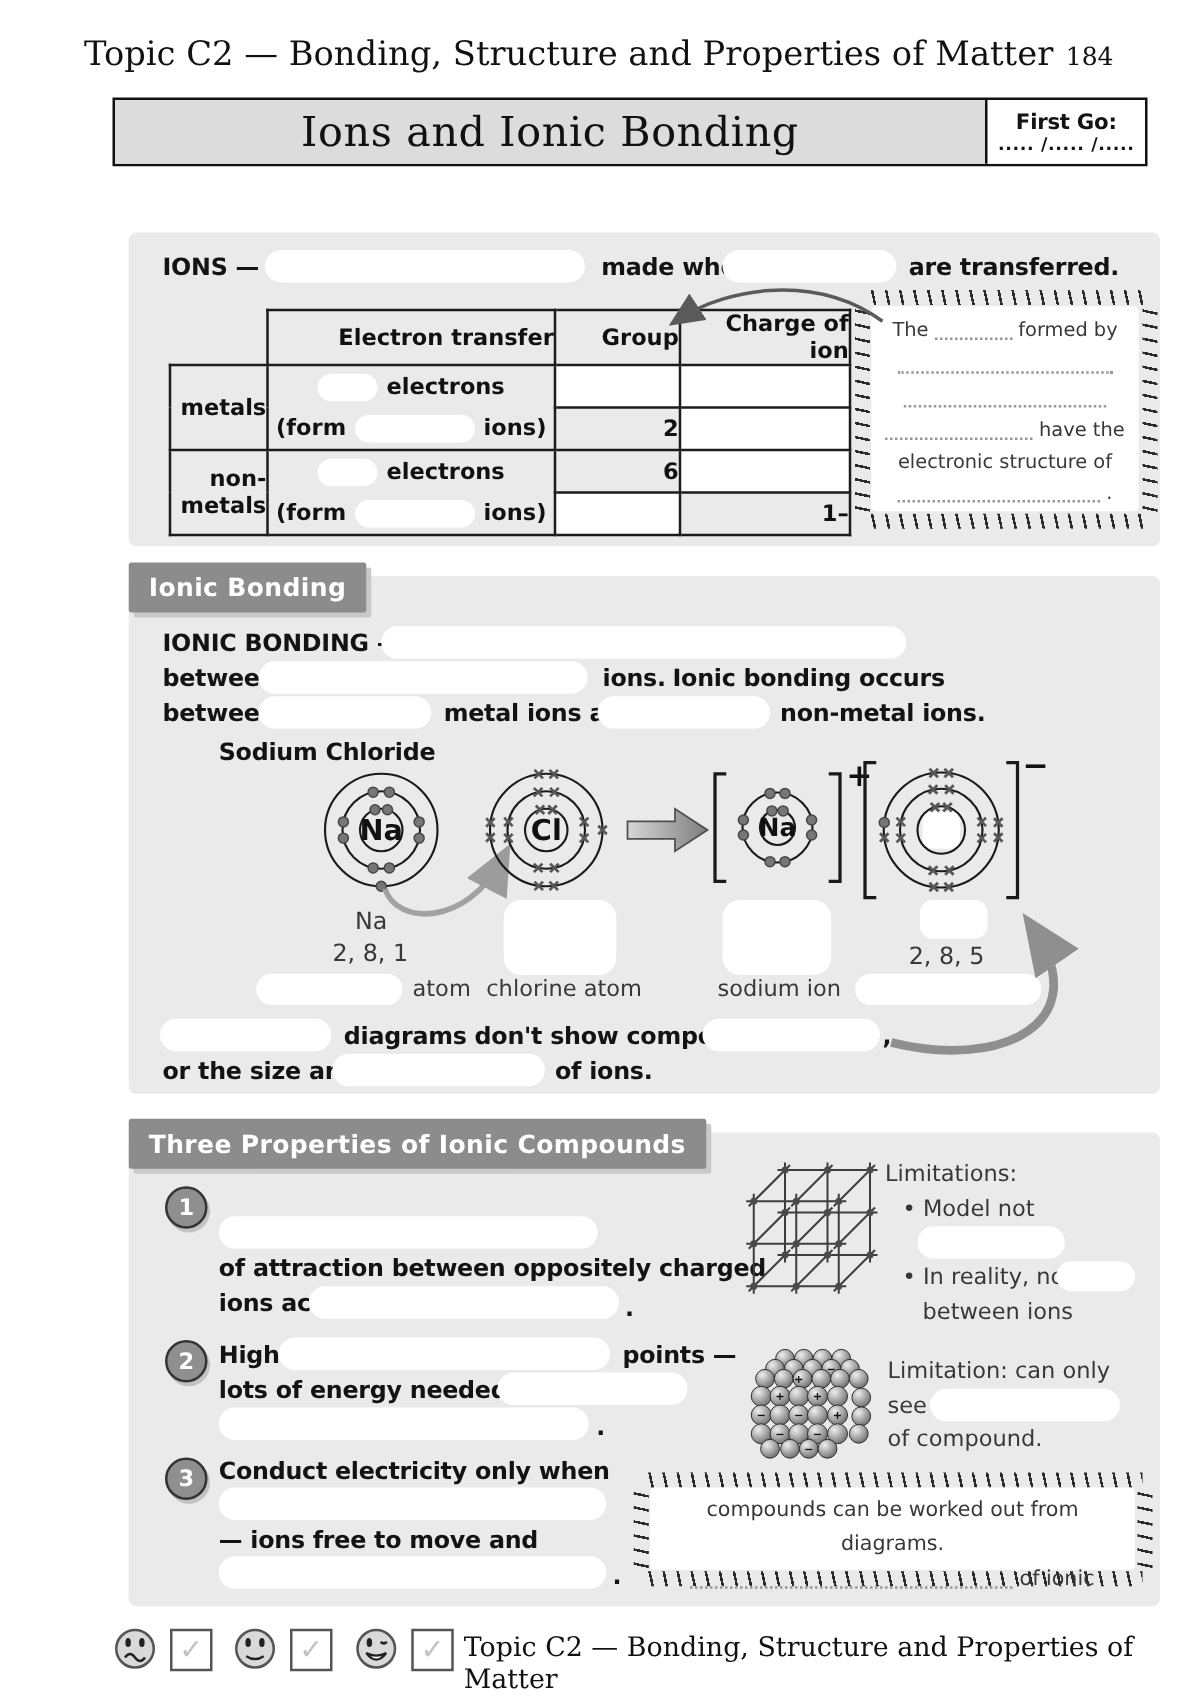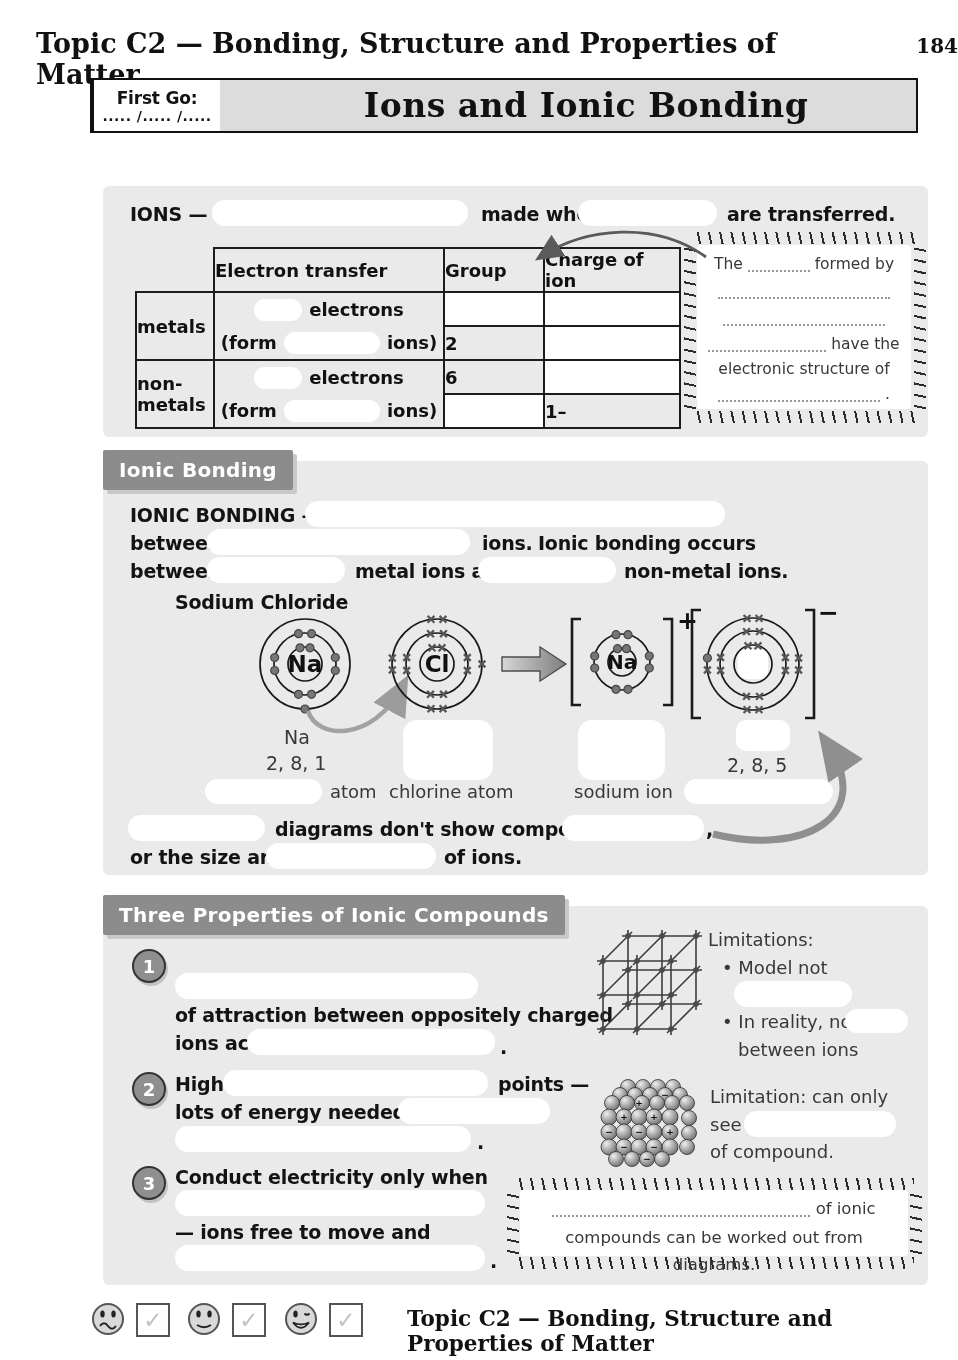--- a/index.html
+++ b/index.html
@@ -1,33 +1,33 @@
 <!DOCTYPE html>
 <html><head>
 <meta charset="utf-8">
 <style>
   html,body{margin:0;padding:0;background:#fff;}
   .page{position:relative;width:958px;height:1360px;background:#ffffff;overflow:hidden;
         font-family:"DejaVu Sans",sans-serif;color:#111;}
   .abs{position:absolute;}
-  .serif{font-family:"DejaVu Serif",serif;font-weight:700;margin-left:36px;}
+  .serif{font-family:"DejaVu Serif",serif;font-weight:400;}
   .b{font-weight:700;color:#131313;letter-spacing:-0.2px;}
   .hand{font-weight:400;color:#383838;}
   .panel{position:absolute;left:103px;width:825px;background:#eaeaea;border-radius:6px;}
   .sec-label{position:absolute;left:103px;height:40px;background:#8c8c8c;color:#fff;
              font-weight:700;font-size:20px;display:flex;align-items:center;padding:0 16px;
              box-shadow:4px 4px 0 #c9c9c9;z-index:3;letter-spacing:.3px;border-radius:2px;}
   .blank{position:absolute;background:#fff;border-radius:13px;height:26px;}
   .iblank{display:inline-block;background:#fff;border-radius:11px;vertical-align:middle;}
   .num-circle{position:absolute;width:30px;height:30px;border-radius:50%;background:#8f8f8f;
               border:2.5px solid #333;color:#fff;font-weight:700;font-size:18px;display:flex;
               align-items:center;justify-content:center;box-shadow:2px 3px 0 #c2c2c2;}
   .dots{display:inline-block;border-bottom:2.5px dotted #979797;height:13px;vertical-align:middle;}
   table.et{border-collapse:collapse;position:absolute;left:135px;top:247px;z-index:2;}
-  table.et td{border:2.5px solid #1c1c1c;background:#eaeaea;text-align:left;font-weight:700;
+  table.et td{border:2.5px solid #1c1c1c;background:#eaeaea;text-align:right;font-weight:700;
               font-size:18px;color:#111;padding:0;}
   table.et td.white{background:#ffffff;}
   table.et td.nob{border:none;background:transparent;}
   .et-line{display:flex;align-items:center;justify-content:center;gap:7px;height:33px;}
   .hatch-h{position:absolute;height:12px;z-index:2;
      background:repeating-linear-gradient(78deg,transparent 0 5px,#2b2b2b 5px 7px,transparent 7px 11px);}
   .hatch-v{position:absolute;width:12px;z-index:2;
      background:repeating-linear-gradient(12deg,transparent 0 5px,#2b2b2b 5px 7px,transparent 7px 11px);}
   .paper{position:absolute;background:#fff;border-radius:4px;z-index:2;}
   .note-line{text-align:center;}
@@ -40,26 +40,26 @@
 <body>
 
 <div class="page">
 
   <div class="abs" style="left:0;top:28px;width:958px;display:flex;justify-content:center;align-items:baseline;gap:10px;">
     <span class="serif" style="font-size:27px;">Topic C2 — Bonding, Structure and Properties of Matter</span>
     <span class="serif" style="font-size:20px;">184</span>
   </div>
 
   <div class="abs" style="left:90px;top:78px;width:828px;height:55px;border:2.5px solid #111;display:flex;box-sizing:border-box;">
+    <div style="flex:1;background:#dcdcdc;display:flex;align-items:center;justify-content:center;">
+      <span class="serif" style="font-size:33px;letter-spacing:.5px;">Ions and Ionic Bonding</span>
+    </div>
     <div style="width:126px;background:#fff;border-left:2.5px solid #111;display:flex;flex-direction:column;align-items:center;justify-content:center;">
       <span class="b" style="font-size:17px;">First Go:</span>
       <span class="b" style="font-size:14px;letter-spacing:.5px;">..... /..... /.....</span>
-    </div>
-    <div style="flex:1;background:#dcdcdc;display:flex;align-items:center;justify-content:center;">
-      <span class="serif" style="font-size:33px;letter-spacing:.5px;">Ions and Ionic Bonding</span>
     </div>
   </div>
 
   <div class="panel" style="top:186px;height:251px;"></div>
 
   <span class="abs b t19" style="left:130px;top:203px;z-index:2;">IONS —</span>
   <div class="blank" style="left:212px;top:200px;width:256px;z-index:2;"></div>
   <span class="abs b t19" style="left:481px;top:203px;z-index:2;">made when</span>
   <div class="blank" style="left:578px;top:200px;width:139px;z-index:2;"></div>
   <span class="abs b t19" style="left:727px;top:203px;z-index:2;">are transferred.</span>
@@ -443,25 +443,25 @@
   <span class="abs hand" style="left:710px;top:1086px;font-size:18px;z-index:2;">Limitation: can only</span>
   <span class="abs hand" style="left:710px;top:1114px;font-size:18px;z-index:2;">see</span>
   <div class="blank" style="left:744px;top:1111px;width:152px;z-index:2;"></div>
   <span class="abs hand" style="left:710px;top:1141px;font-size:18px;z-index:2;">of compound.</span>
 
   <div class="hatch-h" style="left:516px;top:1178px;width:398px;"></div>
   <div class="hatch-h" style="left:516px;top:1257px;width:398px;"></div>
   <div class="hatch-v" style="left:507px;top:1188px;height:69px;"></div>
   <div class="hatch-v" style="left:910px;top:1188px;height:69px;"></div>
   <div class="paper" style="left:520px;top:1190px;width:388px;height:66px;padding:4px 8px;box-sizing:border-box;">
+    <div class="note-line hand" style="font-size:16.5px;line-height:27px;">compounds can be worked out from diagrams.</div>
     <div class="note-line hand" style="font-size:16.5px;line-height:30px;">
       <span class="dots" style="width:258px;"></span>
       <span>of ionic</span>
     </div>
-    <div class="note-line hand" style="font-size:16.5px;line-height:27px;">compounds can be worked out from diagrams.</div>
   </div>
 
   <svg class="abs" style="left:0;top:0;z-index:4;pointer-events:none;" width="958" height="1360" viewBox="0 0 958 1360">
     <defs>
       <marker id="ah1" markerWidth="10" markerHeight="9" refX="7" refY="4.5" orient="auto">
         <polygon points="0,0 10,4.5 0,9" fill="#5a5a5a"></polygon>
       </marker>
       <marker id="ah2" markerWidth="7" markerHeight="6" refX="5" refY="3" orient="auto">
         <polygon points="0,0 7,3 0,6" fill="#8f8f8f"></polygon>
       </marker>

